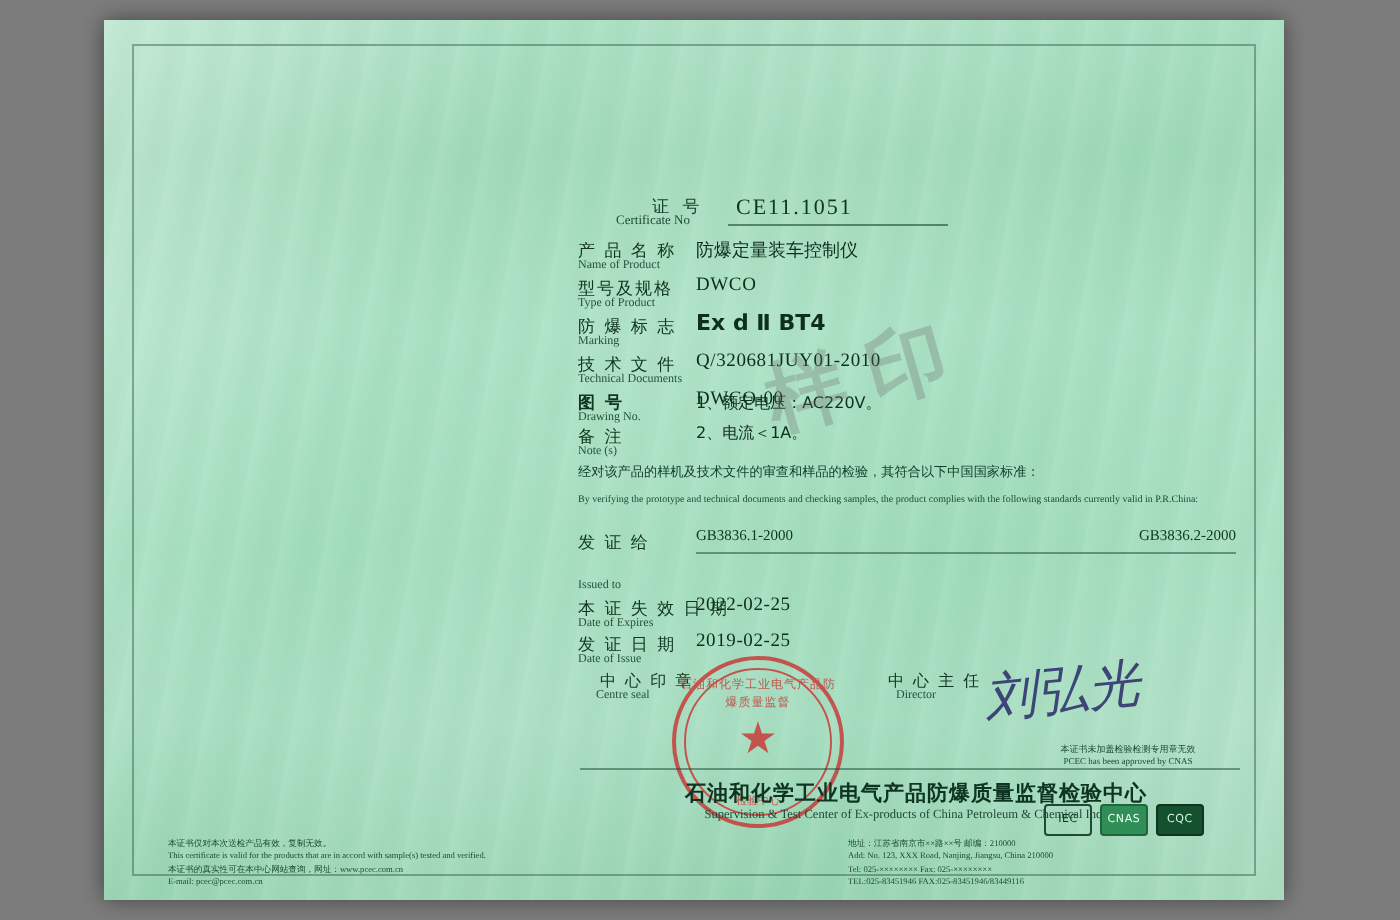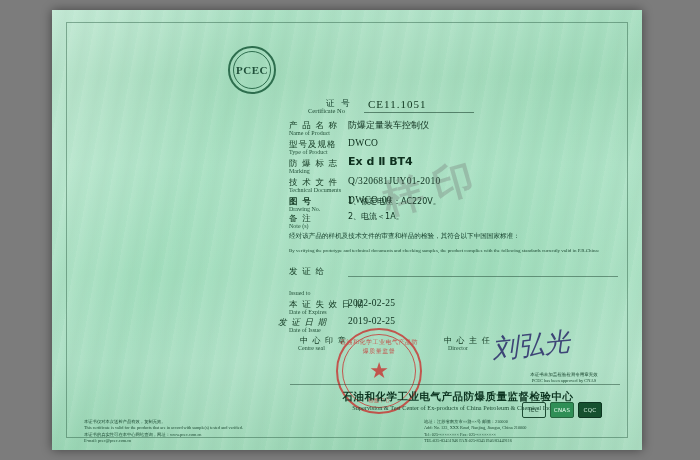--- a/index.html
+++ b/index.html
@@ -405,21 +405,20 @@
     font-family: "Liberation Serif", serif;
   }
 </style>
 </head>
 <body>
 
 <div class="page">
   <div class="cert">
     <div class="inner-border"></div>
 
-    <div class="pcec">PCEC</div>
 
     <div class="certno-label-cn">证 号</div>
     <div class="certno-label-en">Certificate No</div>
     <div class="certno-value">CE11.1051</div>
     <div class="certno-rule"></div>
 
     <div class="f-cn" style="left:237px; top:110px;">产 品 名 称</div>
     <div class="f-en" style="left:237px; top:120px;">Name of Product</div>
     <div class="f-val" style="top:109px;">防爆定量装车控制仪</div>
 
@@ -439,30 +438,34 @@
     <div class="f-en" style="left:237px; top:196px;">Drawing No.</div>
     <div class="f-val serif" style="top:185px;">DWCO-00</div>
 
     <div class="f-cn" style="left:237px; top:203px;">备 注</div>
     <div class="f-en" style="left:237px; top:213px;">Note (s)</div>
     <div class="note-line" style="top:186px;">1、额定电压：AC220V。</div>
     <div class="note-line" style="top:201px;">2、电流＜1A。</div>
 
     <div class="comp-cn">经对该产品的样机及技术文件的审查和样品的检验，其符合以下中国国家标准：</div>
     <div class="comp-en">By verifying the prototype and technical documents and checking samples, the product complies with the following standards currently valid in P.R.China:</div>
+    <div class="standards">
+      <span>GB3836.1-2000</span>
+      <span>GB3836.2-2000</span>
+    </div>
     <div class="std-rule"></div>
 
     <div class="f-cn" style="left:237px; top:256px;">发 证 给</div>
     <div class="f-en" style="left:237px; top:280px;">Issued to</div>
 
     <div class="f-cn" style="left:237px; top:289px;">本 证 失 效 日 期</div>
     <div class="f-en" style="left:237px; top:299px;">Date of Expires</div>
     <div class="f-val serif" style="top:288px;">2022-02-25</div>
 
-    <div class="f-cn" style="left:226px; top:307px;font-style:italic;">发 证 日 期</div>
+    <div class="f-cn" style="left:237px; top:307px;">发 证 日 期</div>
     <div class="f-en" style="left:237px; top:317px;">Date of Issue</div>
     <div class="f-val serif" style="top:306px;">2019-02-25</div>
 
     <div class="seal-label-cn">中 心 印 章</div>
     <div class="seal-label-en">Centre seal</div>
 
     <div class="stamp">
       <div class="stamp-text-top">石油和化学工业电气产品防爆质量监督</div>
       <div class="stamp-star">★</div>
       <div class="stamp-text-bottom">检验中心</div>

